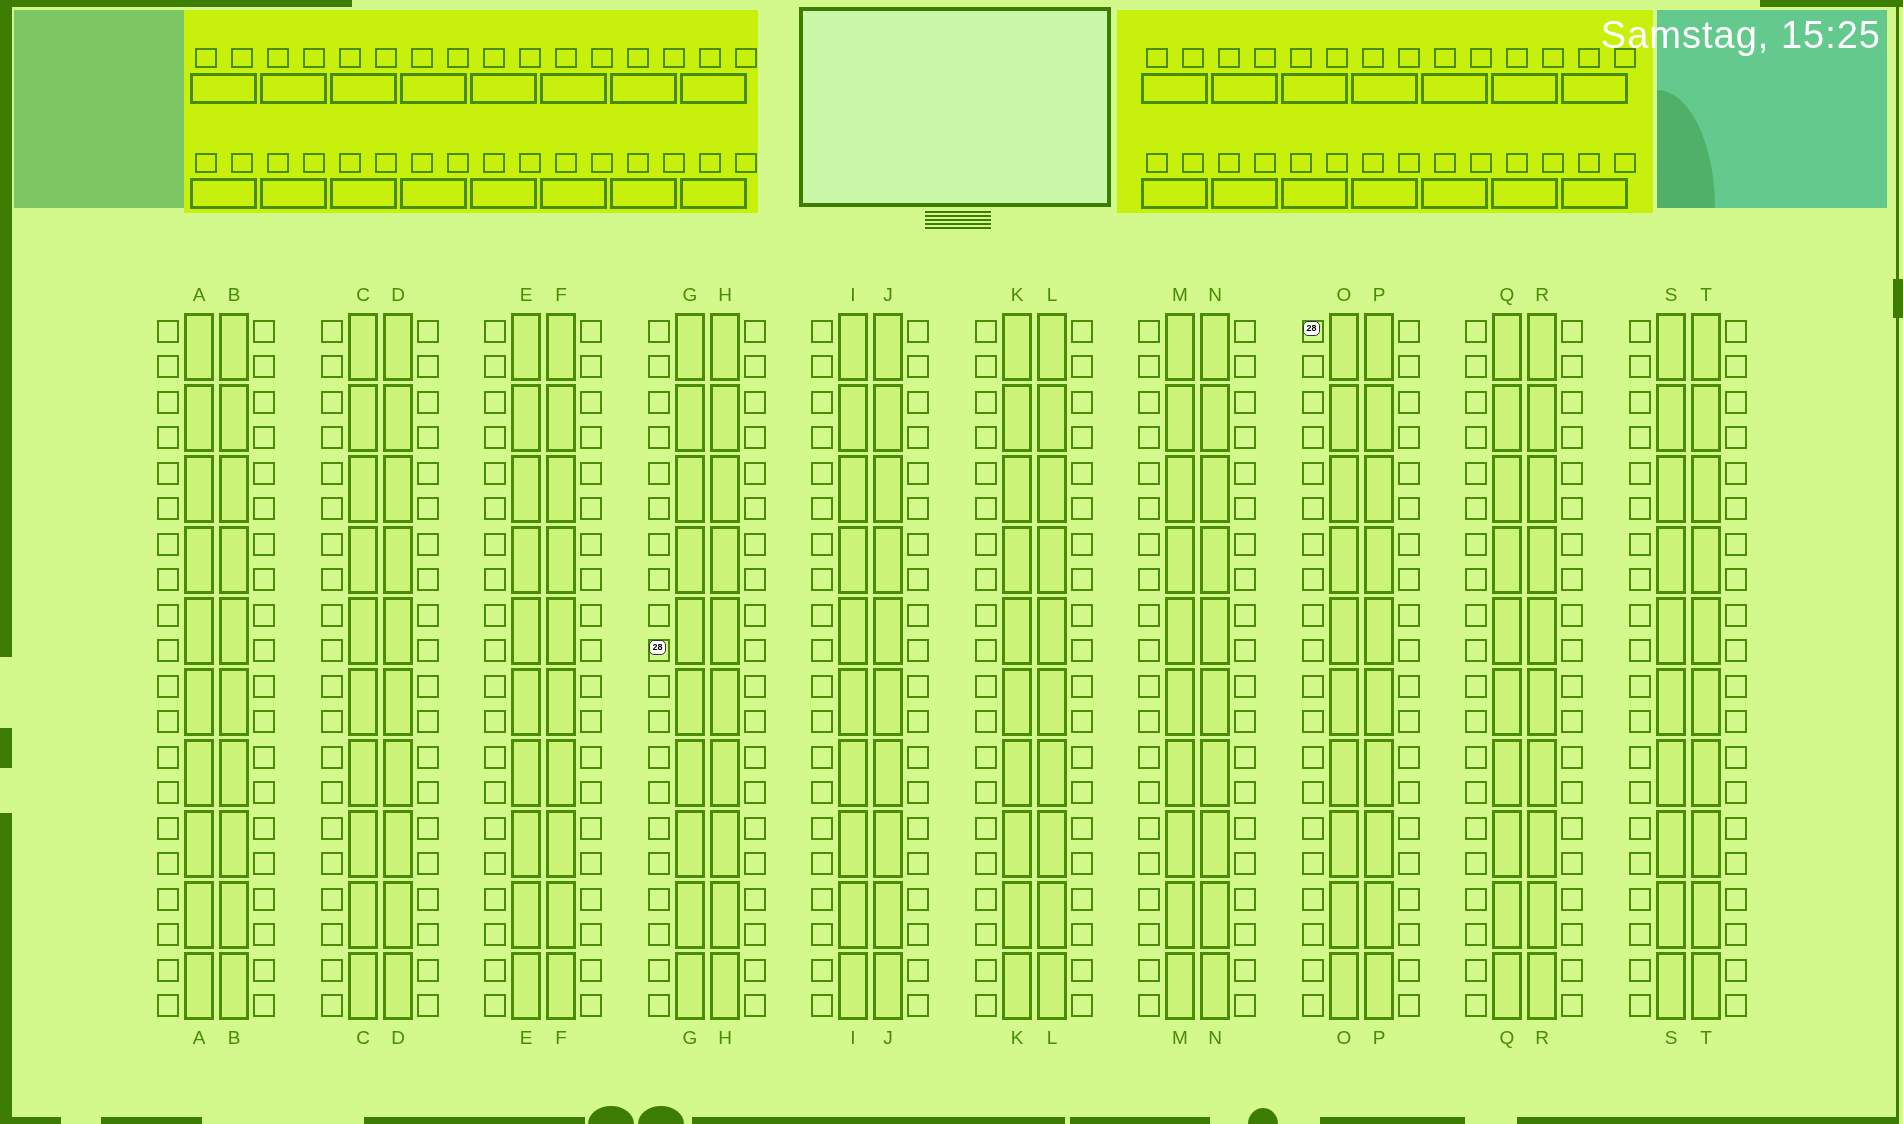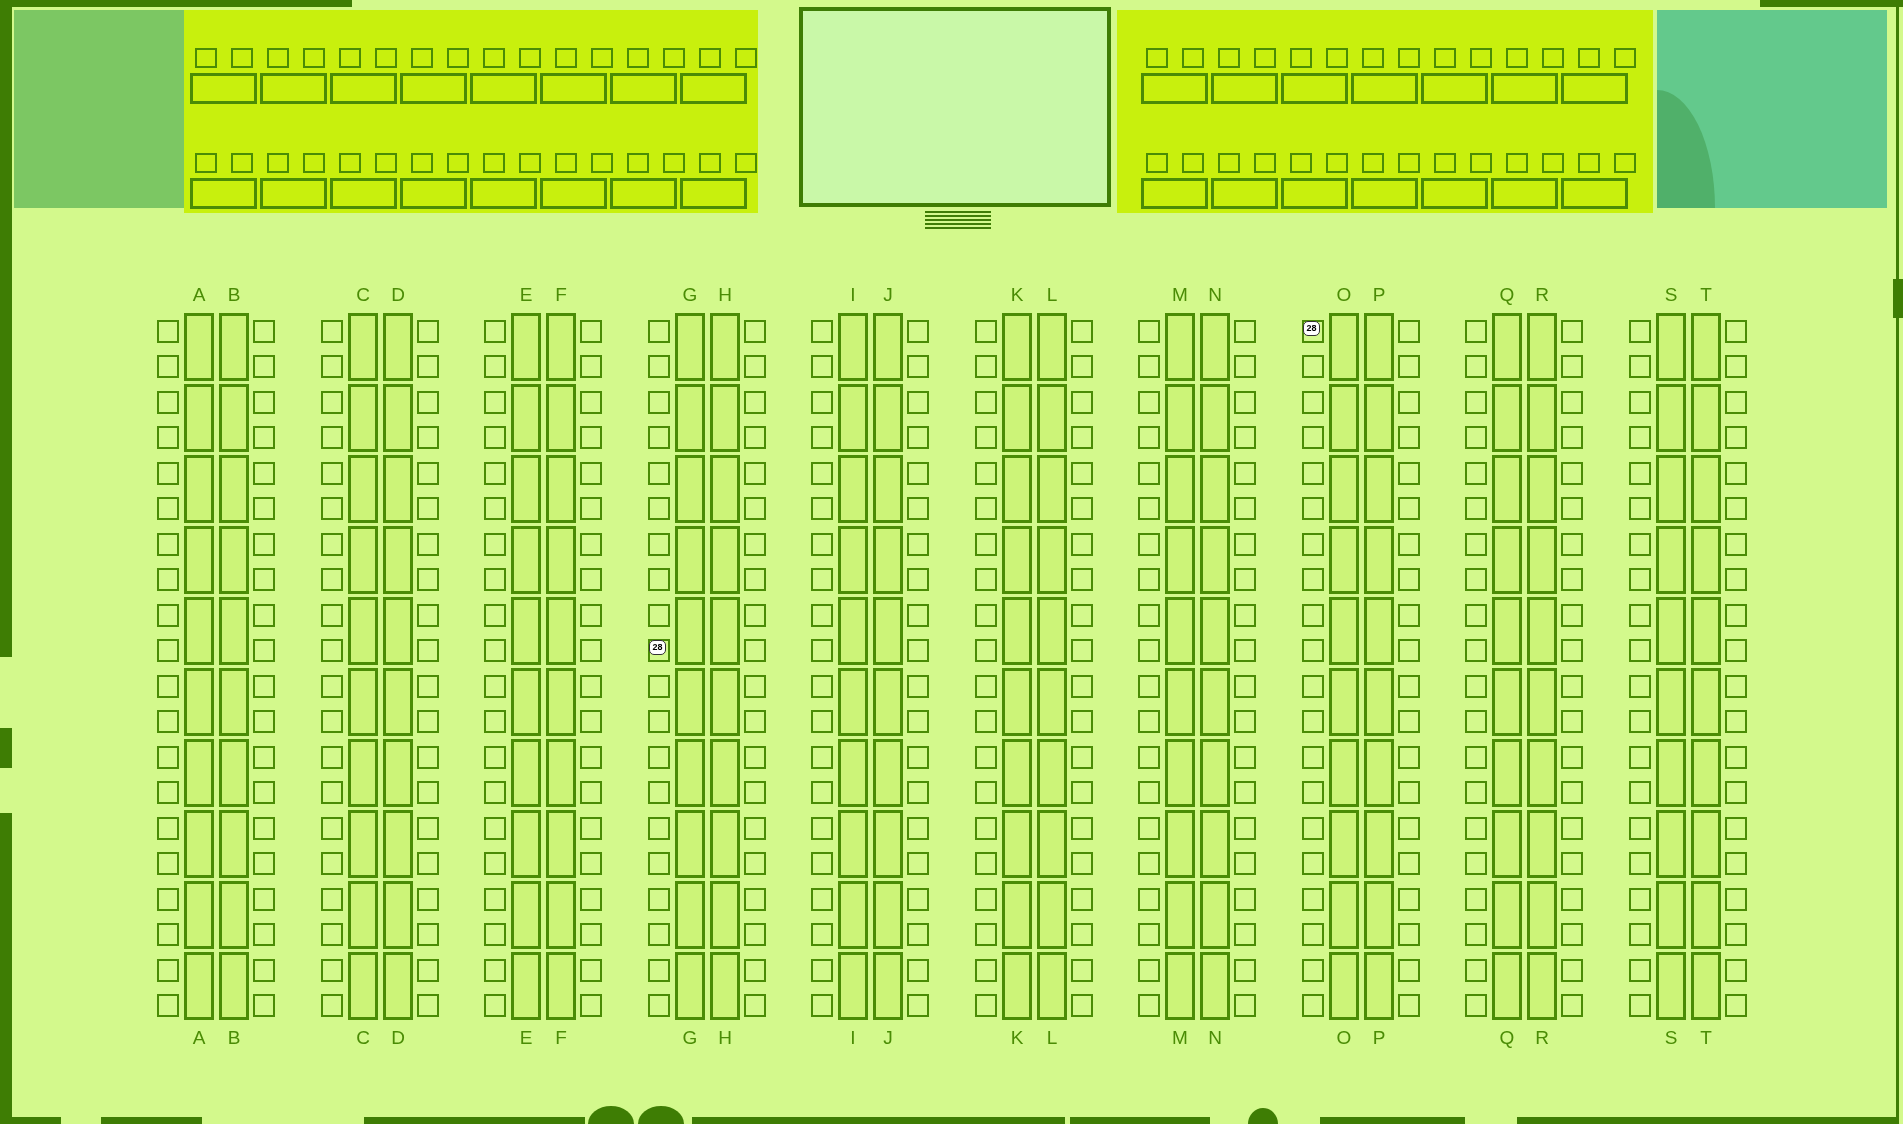--- a/index.html
+++ b/index.html
@@ -36,20 +36,21 @@
   <div id="staff-block" class="abs"></div>
 
   <div id="section-left" class="abs"></div>
   <div id="section-right" class="abs"></div>
 
   <div id="central-box" class="abs"></div>
 
   <div id="clock-panel" class="abs">
     <div id="clock-shade" class="abs"></div>
   </div>
+  <div id="datetime" class="abs">Samstag, 15:25</div>
 <div class="abs frame-fill" style="left: 0px; top: 0px; width: 352px; height: 7px;"></div>
     <div class="abs frame-fill" style="left: 1760px; top: 0px; width: 143px; height: 7px;"></div>
     <div class="abs frame-fill" style="left: 0px; top: 7px; width: 12px; height: 650px;"></div>
     <div class="abs frame-fill" style="left: 0px; top: 728px; width: 12px; height: 40px;"></div>
     <div class="abs frame-fill" style="left: 0px; top: 813px; width: 12px; height: 311px;"></div>
     <div class="abs frame-fill" style="left: 1896px; top: 7px; width: 3px; height: 1117px;"></div>
     <div class="abs frame-fill" style="left: 1893px; top: 279px; width: 10px; height: 39px;"></div>
     <div class="abs frame-fill" style="left: 0px; top: 1117px; width: 61px; height: 7px;"></div>
     <div class="abs frame-fill" style="left: 101px; top: 1117px; width: 101px; height: 7px;"></div>
     <div class="abs frame-fill" style="left: 364px; top: 1117px; width: 221px; height: 7px;"></div>

